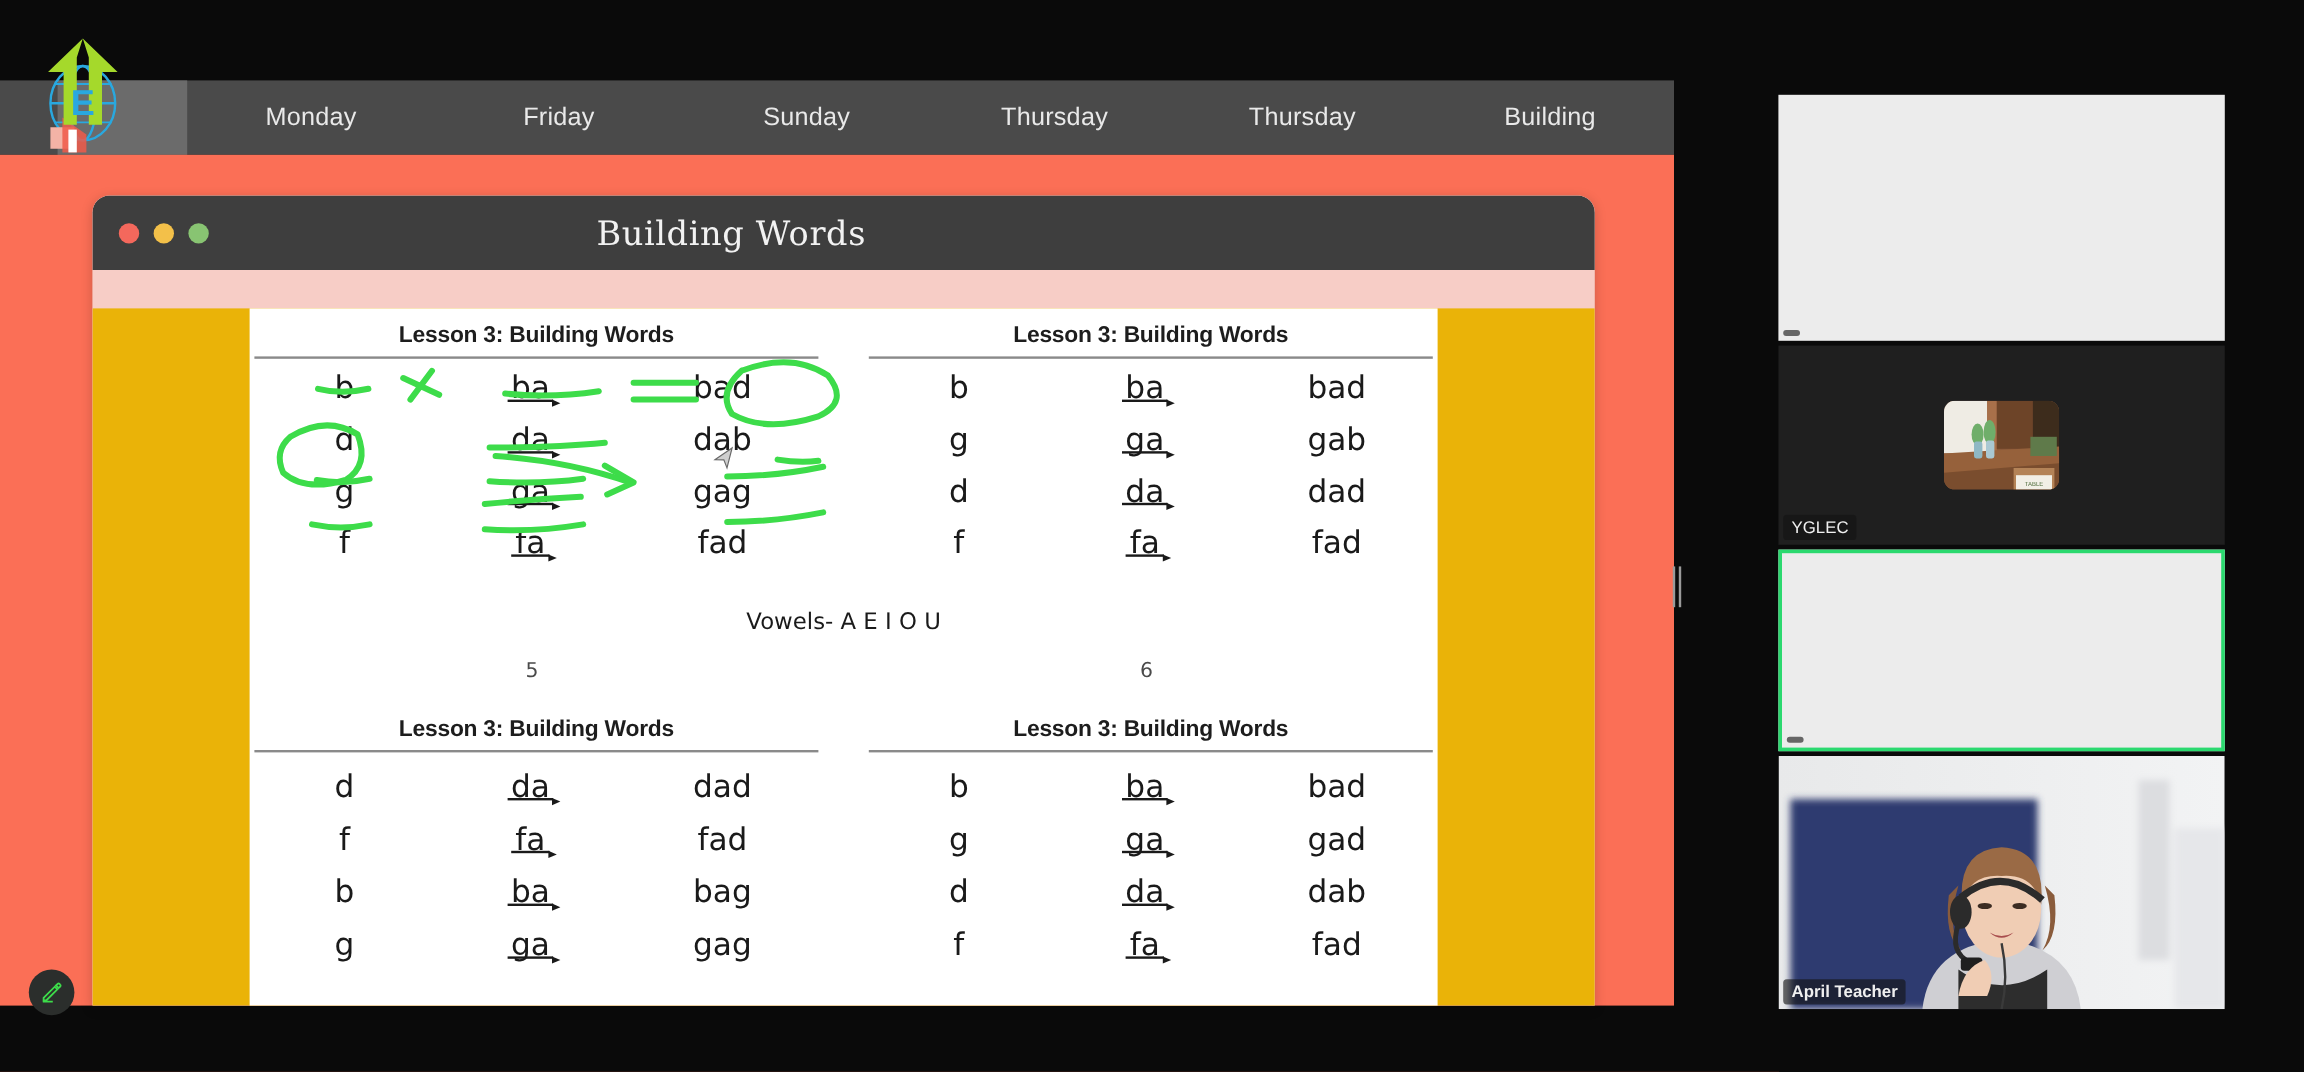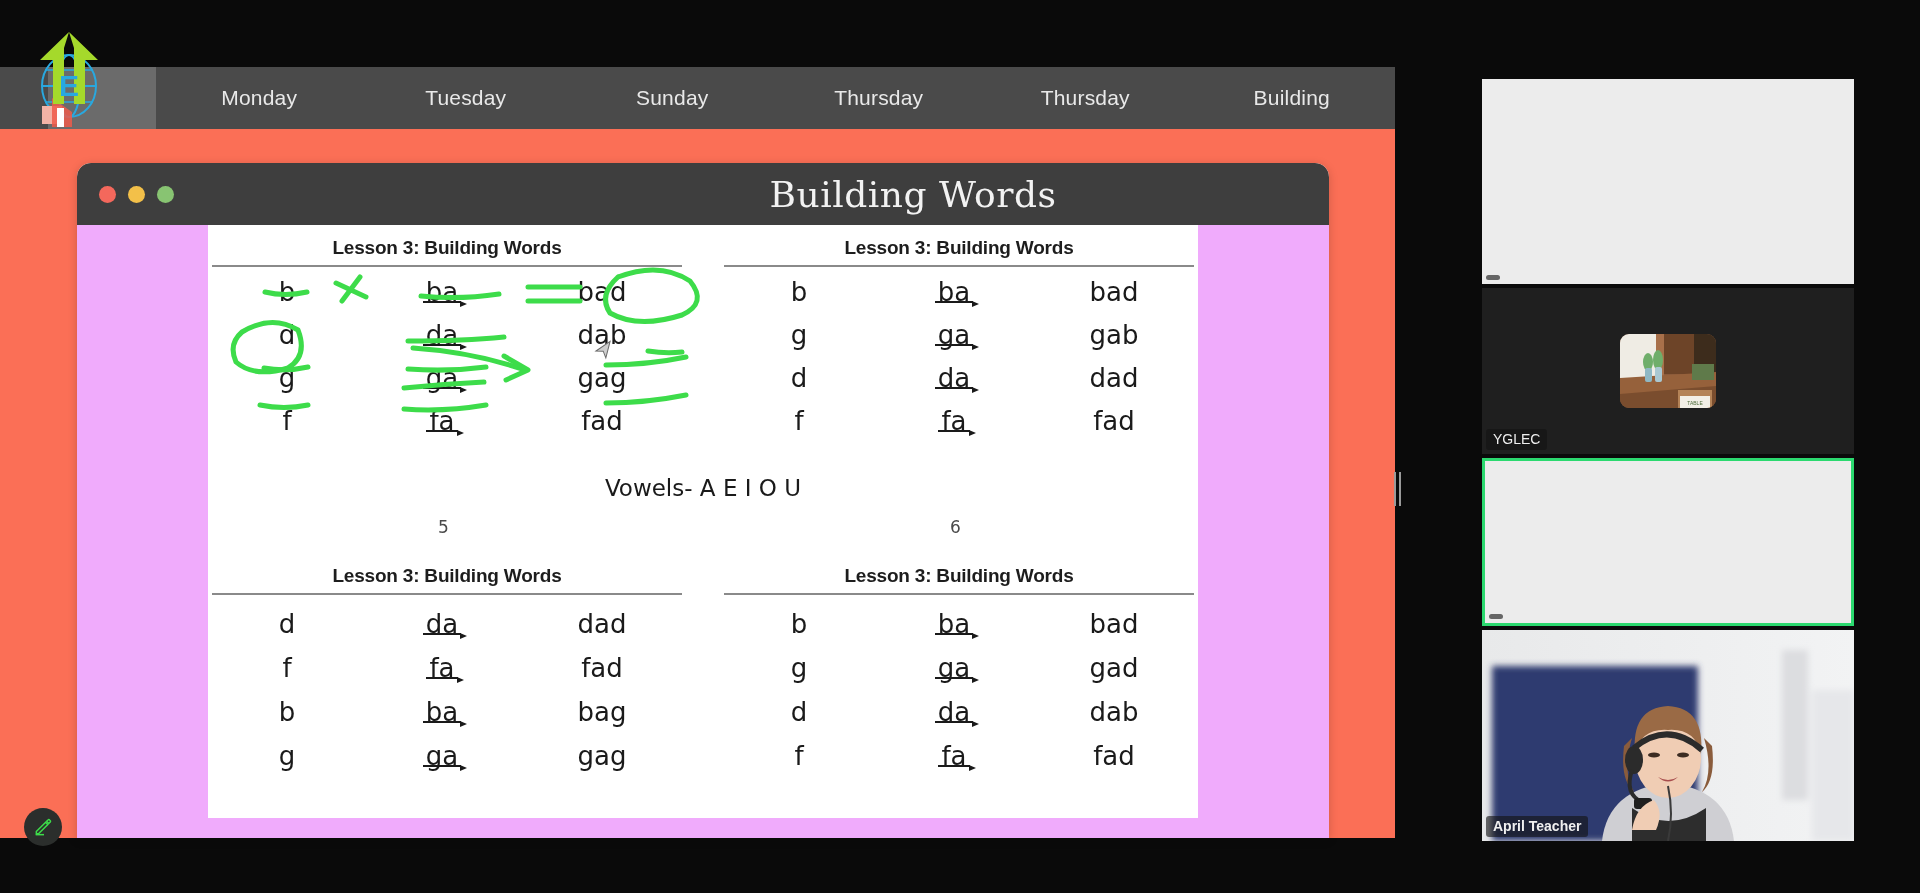--- a/index.html
+++ b/index.html
@@ -71,30 +71,30 @@
     border-radius: 14px 14px 0 0;
     display: flex; align-items: center;
   }
   #traffic { display: flex; gap: 12px; margin-left: 22px; }
   .dot { width: 17px; height: 17px; border-radius: 50%; }
   .dot.red { background: #f4685c; }
   .dot.yellow { background: #f3c049; }
   .dot.green { background: #88c472; }
   #slide-title {
     position: absolute; right: 0; left: 0;
-    text-align: center;
+    text-align: left;
     color: #f2f2f2;
     font-family: "DejaVu Serif", "Liberation Serif", serif;
-    font-size: 36px;
+    font-size: 28px;
     letter-spacing: .5px;
     padding-left: 420px;
   }
 
   
-  #sheet-wrap { position: relative; height: 613px; background: #f0abfc; }
+  #sheet-wrap { position: relative; height: 613px; background: #eab308; margin-top: 32px; }
   #sheet {
     position: absolute; left: 131px; top: 0;
     width: 990px; height: 593px;
     background: #ffffff;
   }
 
   .ws-block { position: absolute; width: 470px; }
   .ws-head {
     text-align: center;
     font-size: 19px; font-weight: 700; color: #1d1d1d;
@@ -121,21 +121,21 @@
   .c2 .blend .arrowhead {
     position: absolute; right: -9px; bottom: 0px;
     width: 0; height: 0;
     border-left: 7px solid #1a1a1a;
     border-top: 3.5px solid transparent;
     border-bottom: 3.5px solid transparent;
   }
 
   #vowels {
     position: absolute; left: 0; right: 0; text-align: center;
-    font-size: 23px; color: #1a1a1a;
+    font-size: 19px; color: #1a1a1a;
     font-family: "DejaVu Sans", sans-serif;
   }
   .pagenum {
     position: absolute;
     font-size: 17px; color: #4a4a4a;
     font-family: "DejaVu Sans", sans-serif;
   }
 
   
   #ink { position: absolute; left: 0; top: 0; width: 990px; height: 593px; pointer-events: none; }
@@ -193,21 +193,21 @@
 <body>
 
 <div id="app">
 
   <div id="stage">
 
     <div id="navbar">
       <div id="nav-logo-slot"></div>
       <div id="nav-tabs">
         <div class="nav-tab mute">Monday</div>
-        <div class="nav-tab mute">Tuesday</div>
+        <div class="nav-tab mute">Friday</div>
         <div class="nav-tab mute">Sunday</div>
         <div class="nav-tab mute">Thursday</div>
         <div class="nav-tab mute">Thursday</div>
         <div class="nav-tab mute">Building</div>
       </div>
     </div>
 
     <div id="logo">
       <svg width="82" height="104" viewBox="0 0 82 104">
         <ellipse cx="41" cy="58" rx="27" ry="31" fill="none" stroke="#29a8df" stroke-width="2"></ellipse>

